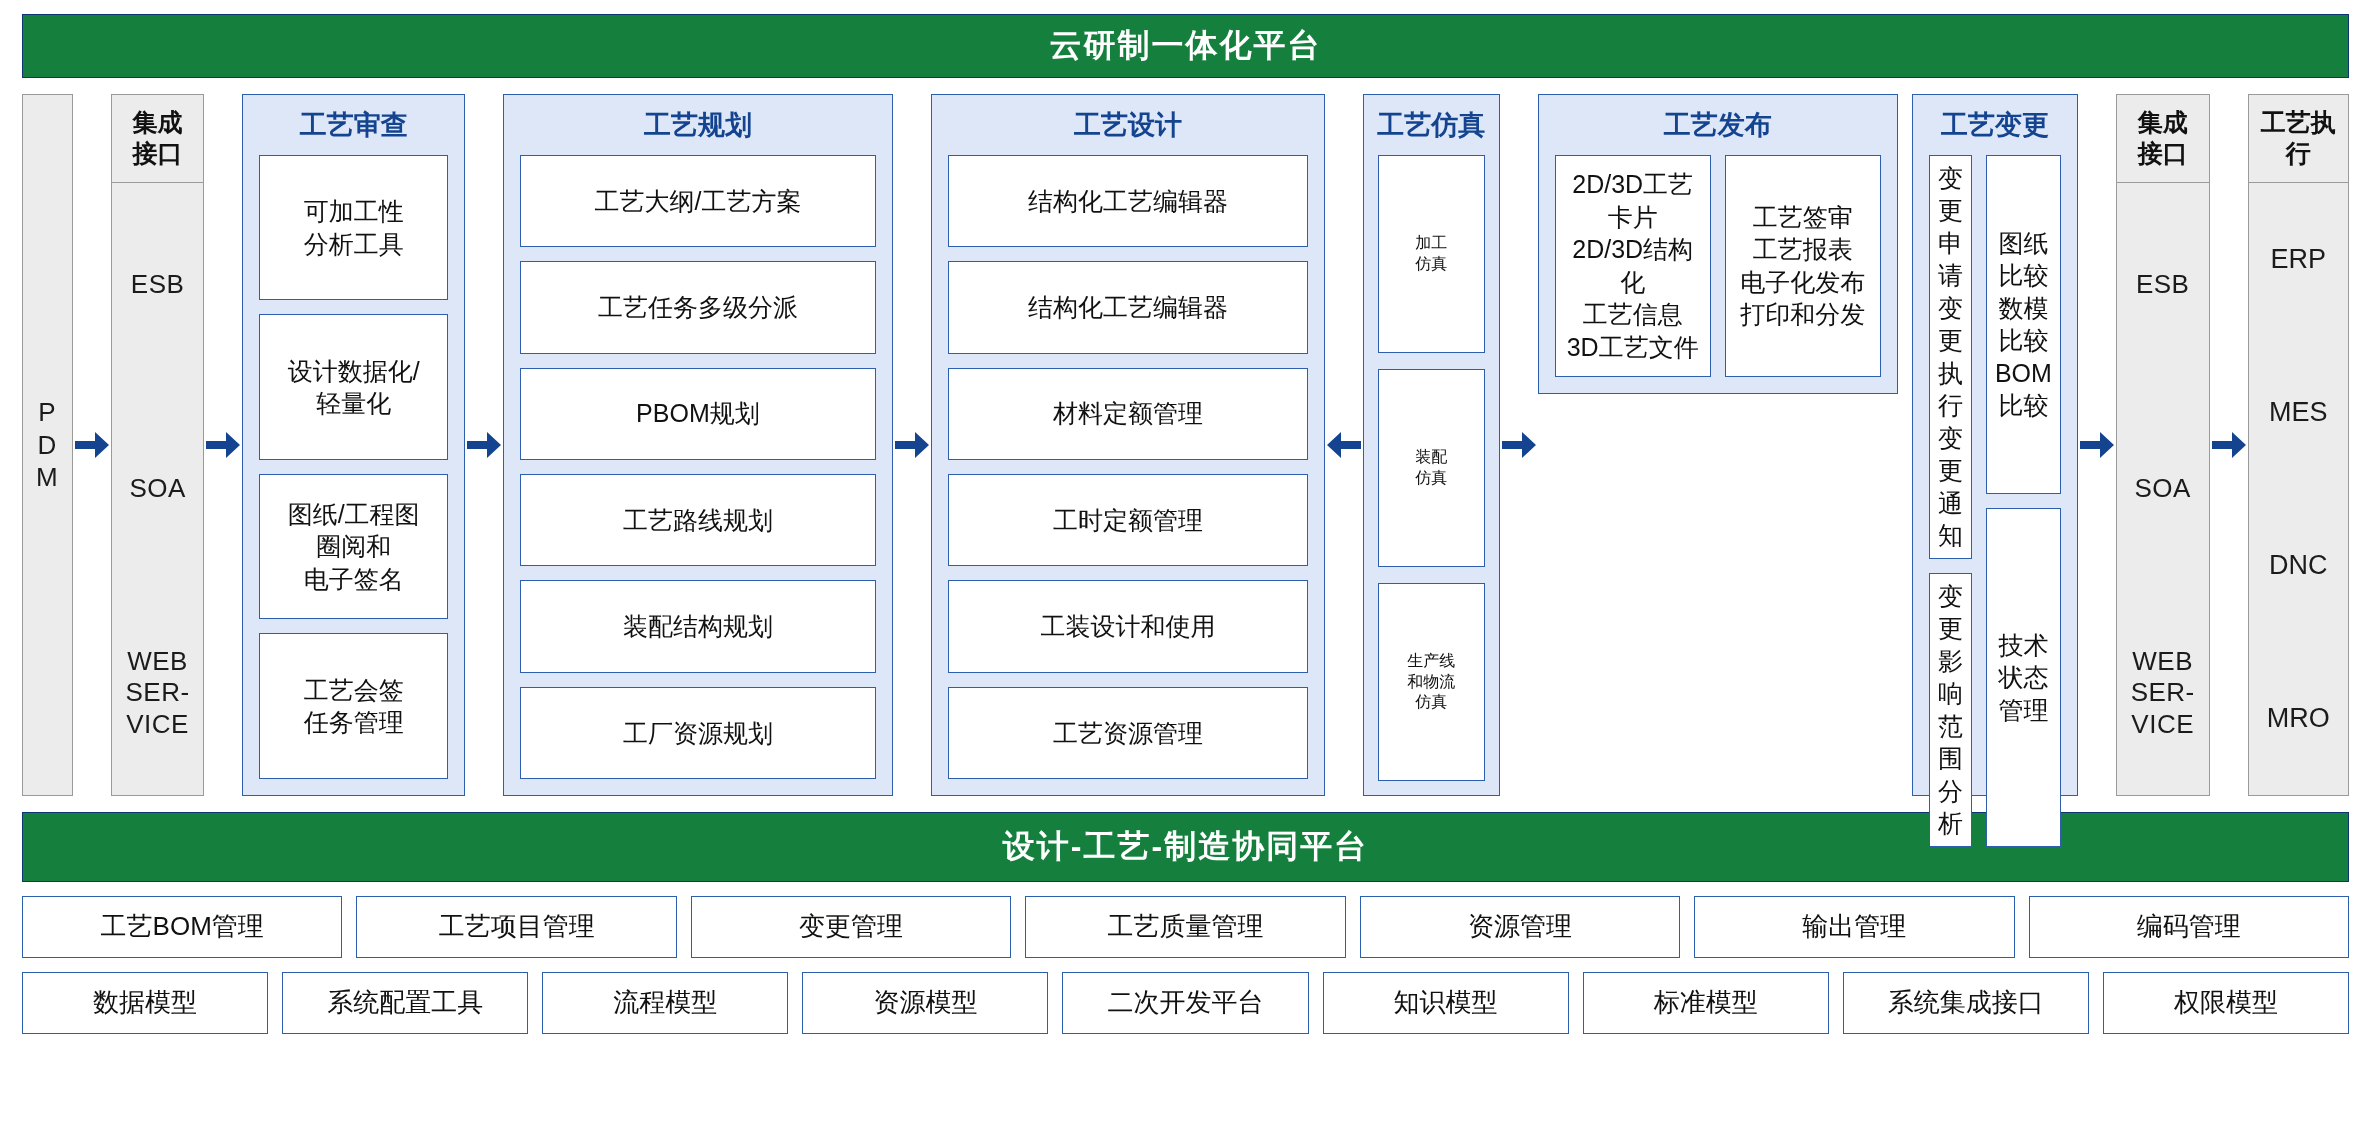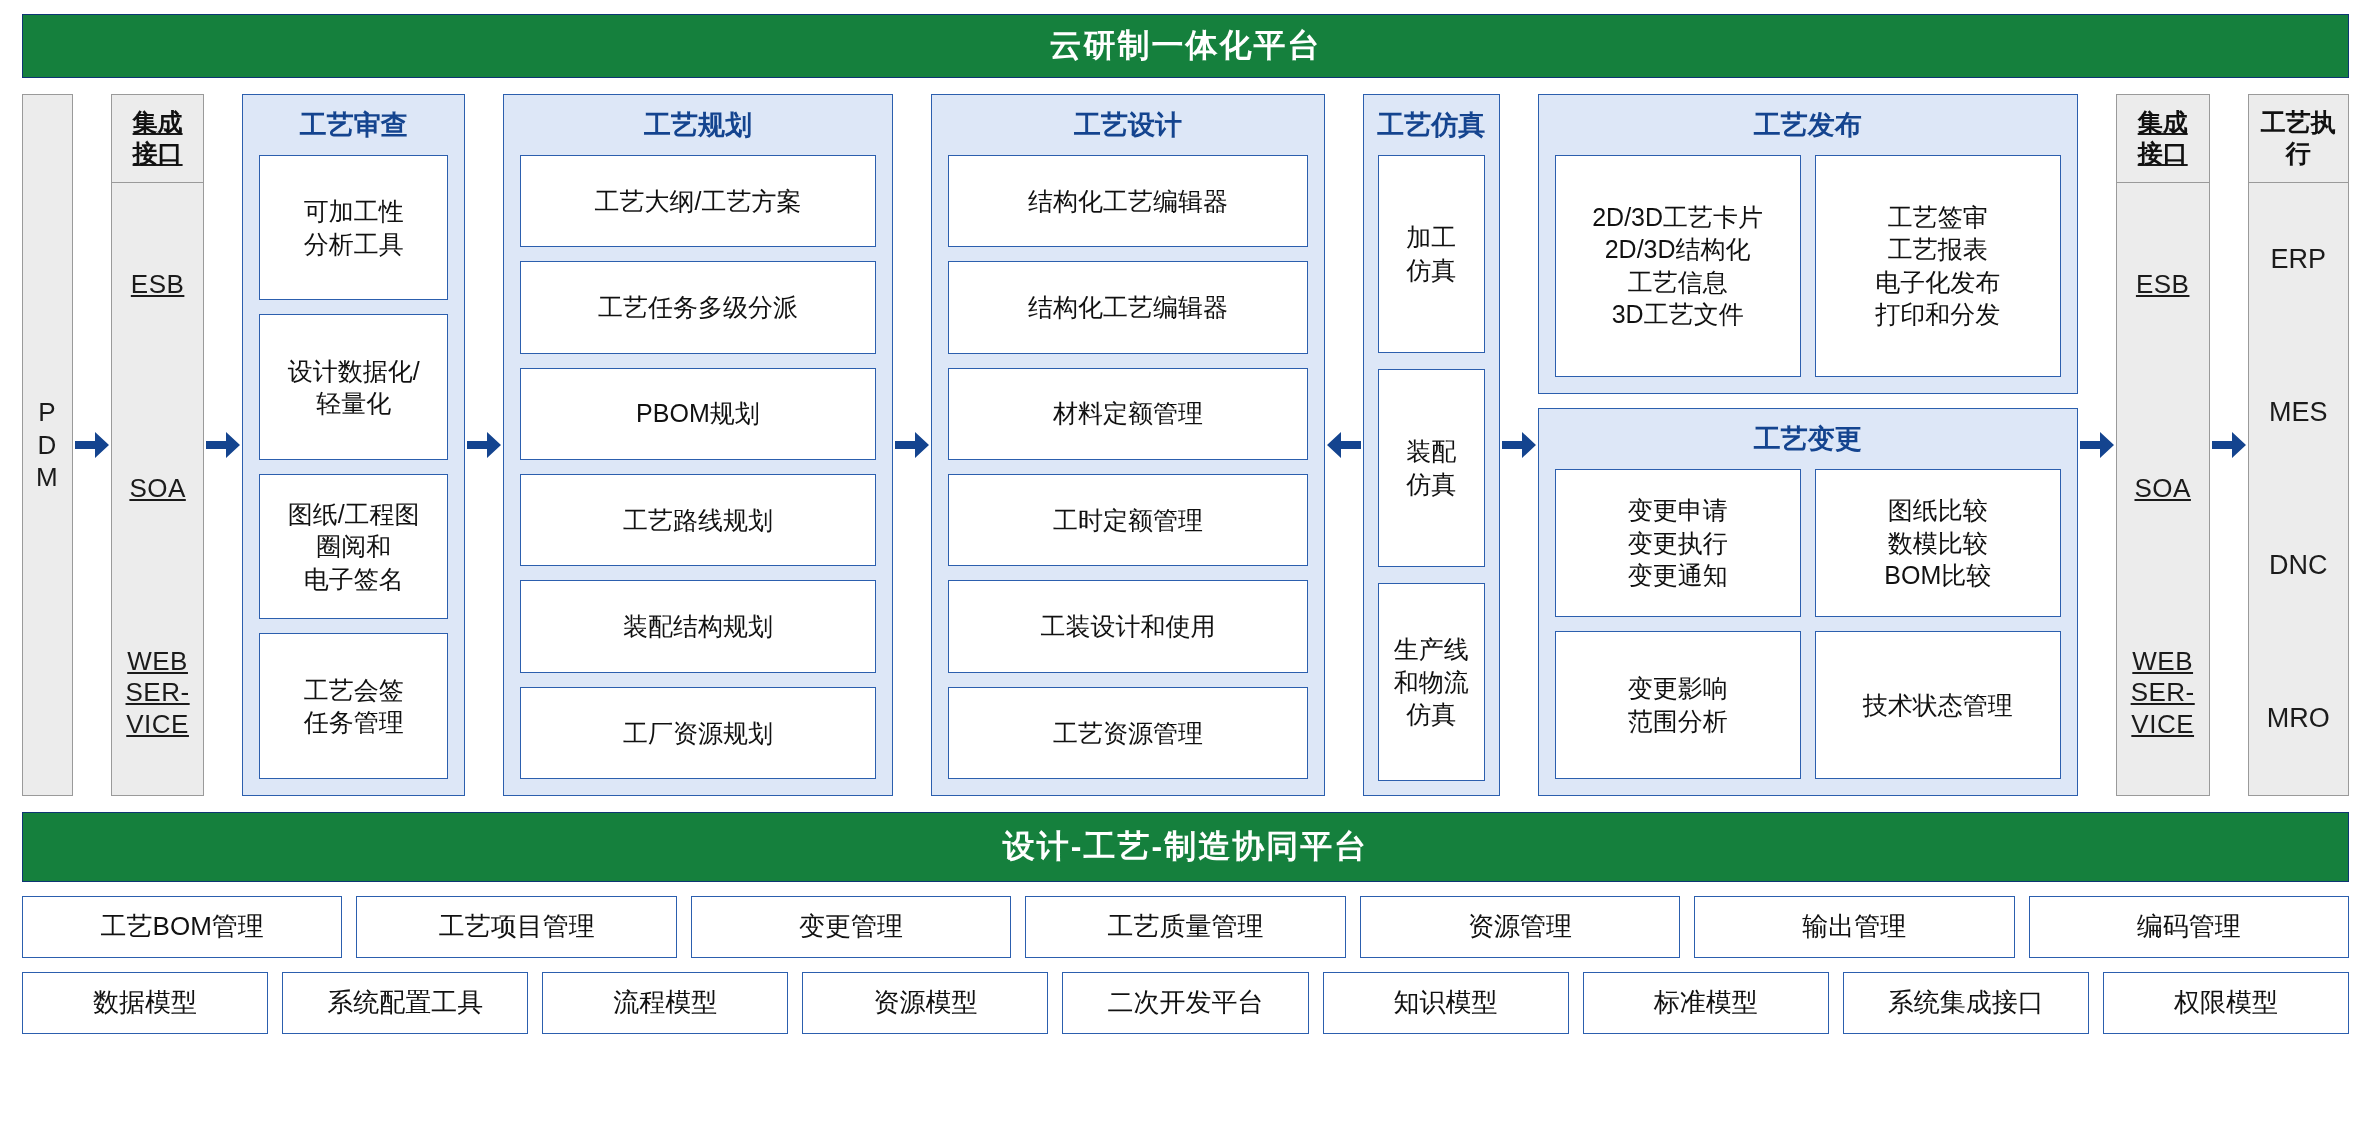--- a/index.html
+++ b/index.html
@@ -77,21 +77,20 @@
   
   .arrow{
     width:38px;display:flex;align-items:center;justify-content:center;
     flex:0 0 38px;
   }
   .arrow svg{display:block;}
 
   
   .integ{
     width:96px;
-    text-decoration:underline;
   }
   .integ .slot{
     flex:1;display:flex;align-items:center;justify-content:center;
     font-size:26px;text-align:center;line-height:1.2;width:100%;
     letter-spacing:.5px;
   }
 
   
   .exec{width:104px;}
   .exec .slot{
@@ -106,24 +105,24 @@
     padding:0 16px 16px 16px;
     gap:14px;flex:1;
   }
   .stack .box{flex:1;}
 
   
   .c-review{width:228px;}
   .c-plan{width:400px;}
   .c-design{width:404px;}
   .c-sim{width:140px;}
-  .c-right{width:554px;display:flex;flex-direction:column;gap:14px;}
+  .c-right{width:554px;display:flex;gap:14px;}
 
   .sim-stack{padding:0 14px 14px 14px;gap:16px;}
-  .sim-stack .box{font-size:25px;}
+  .sim-stack .box{font-size:16px;}
 
   
   .sub-panel{
     background:#dde7f7;border:1px solid #2c5fae;
     box-sizing:border-box;display:flex;flex-direction:column;
   }
   .pub{height:300px;}
   .chg{flex:1;}
   .grid2{
     display:flex;gap:14px;padding:0 16px 16px 16px;flex:1;border-radius:13px;

